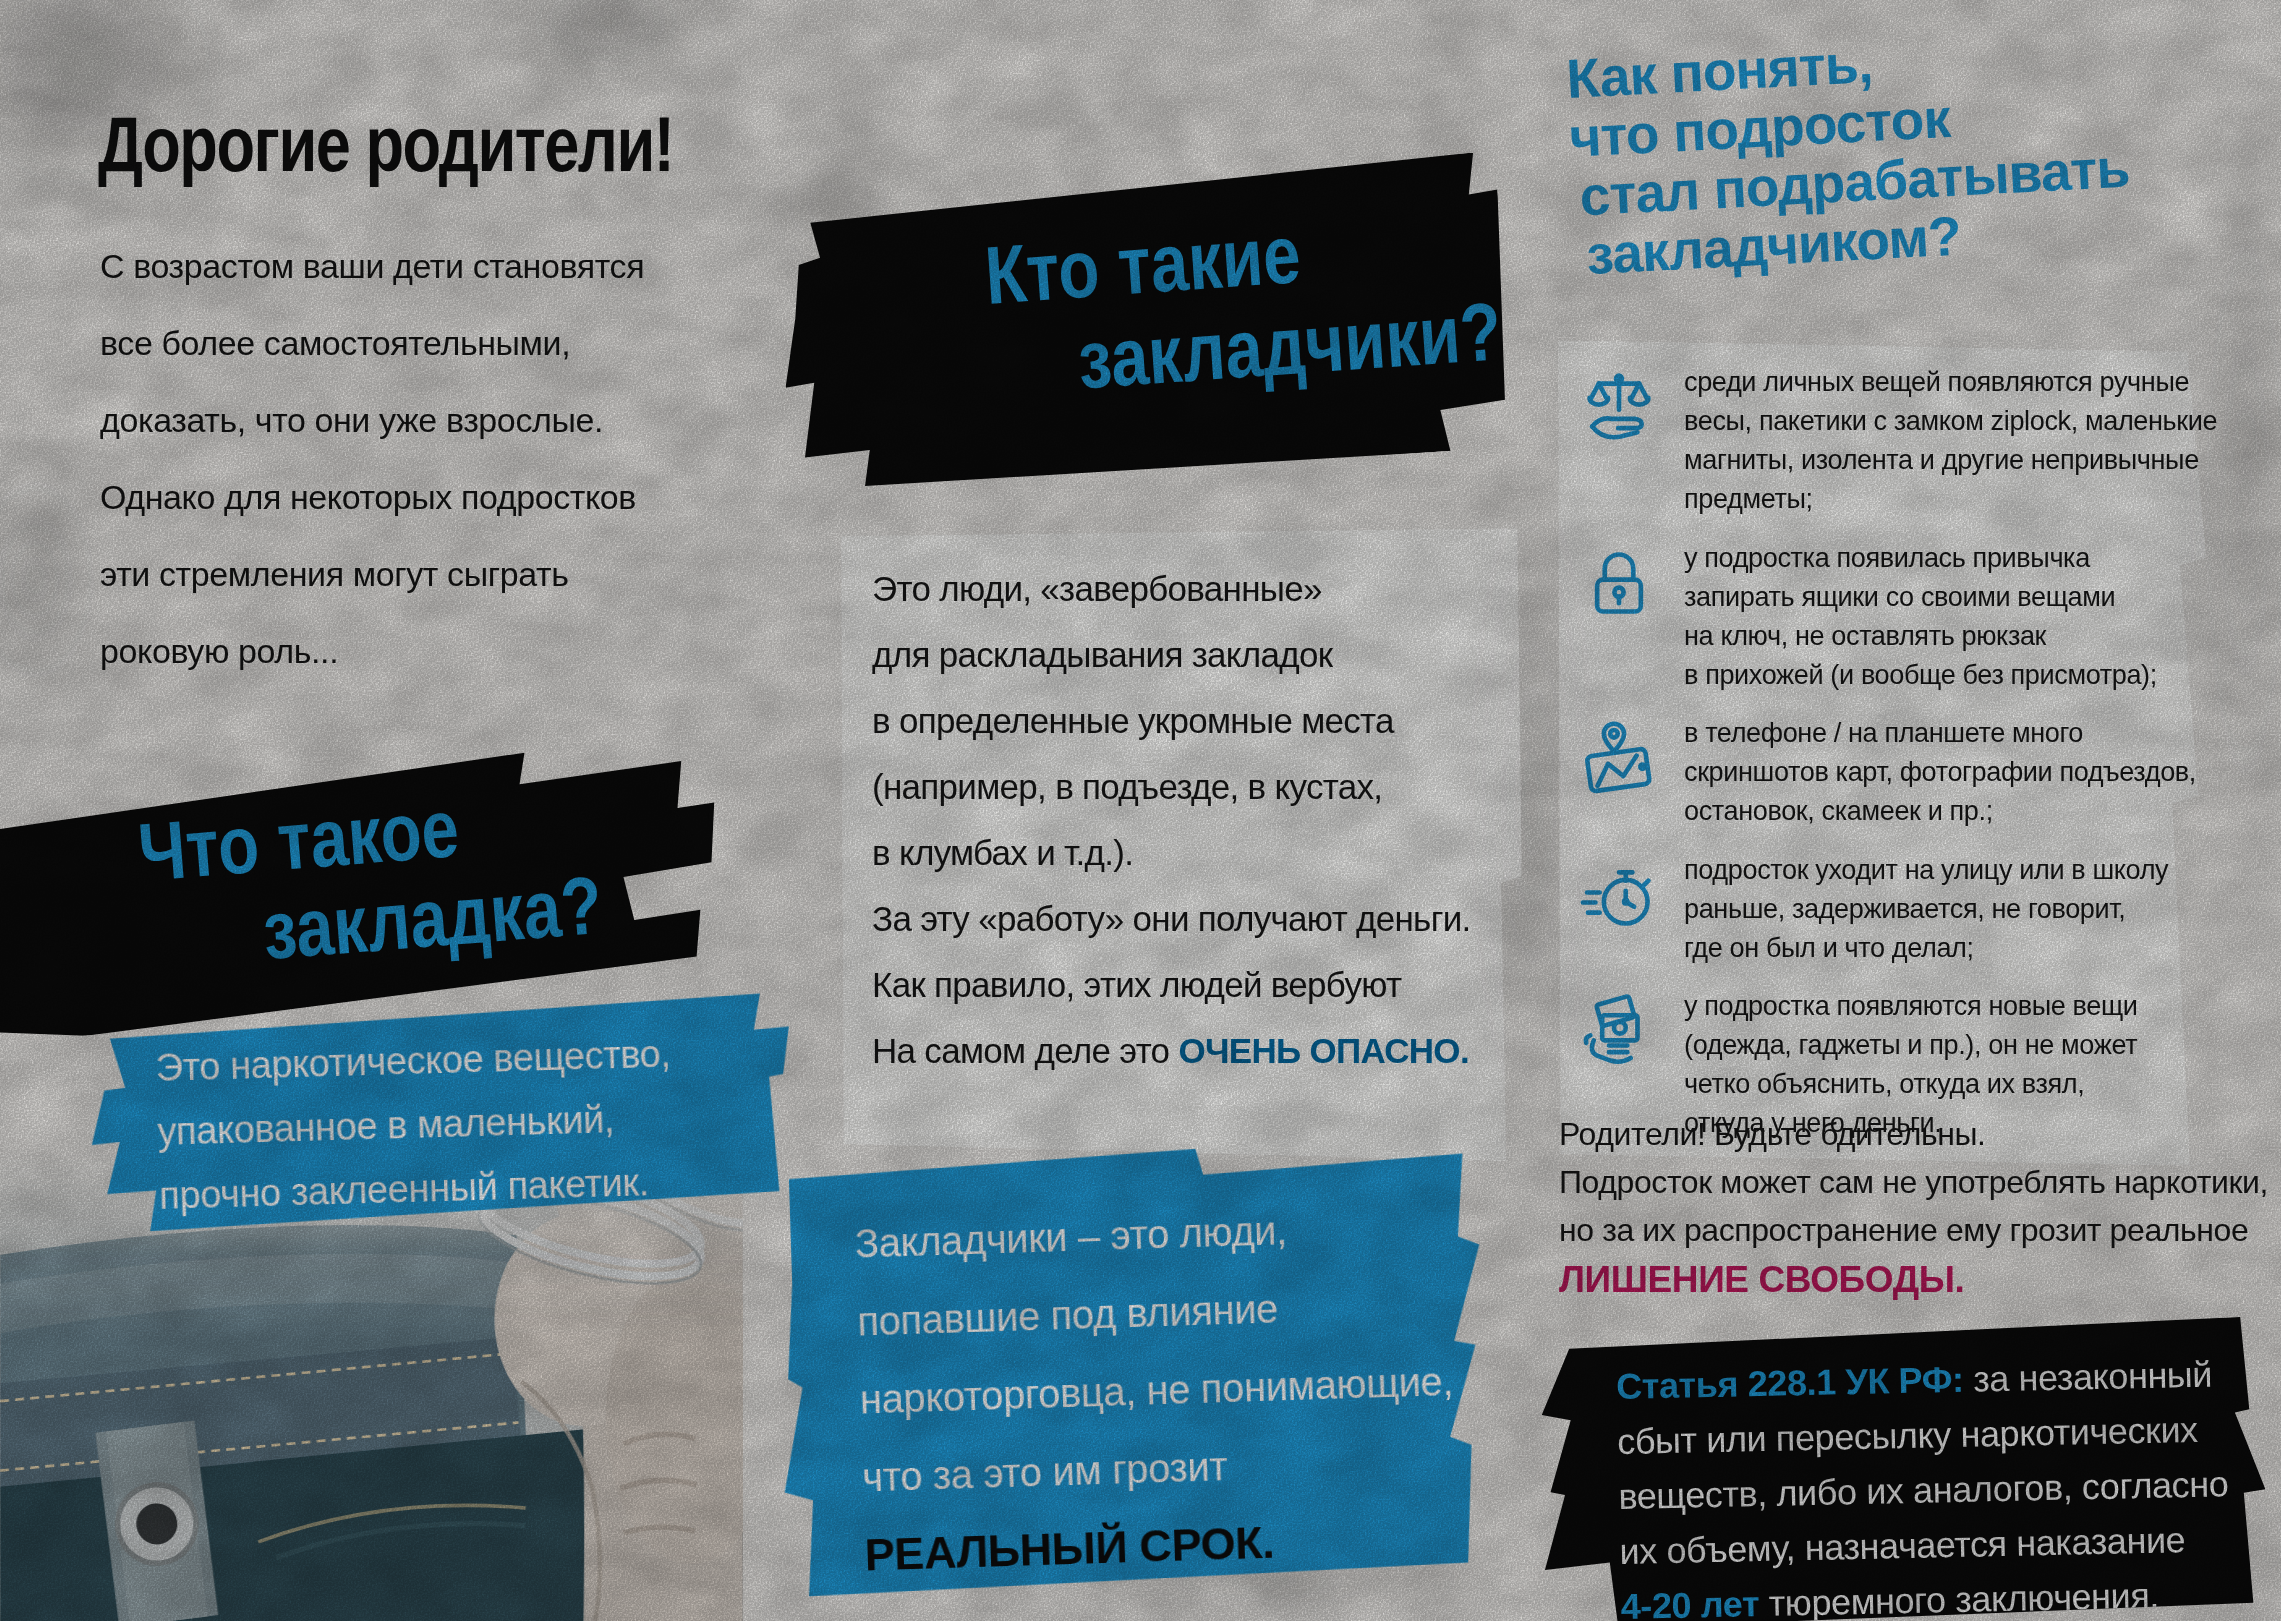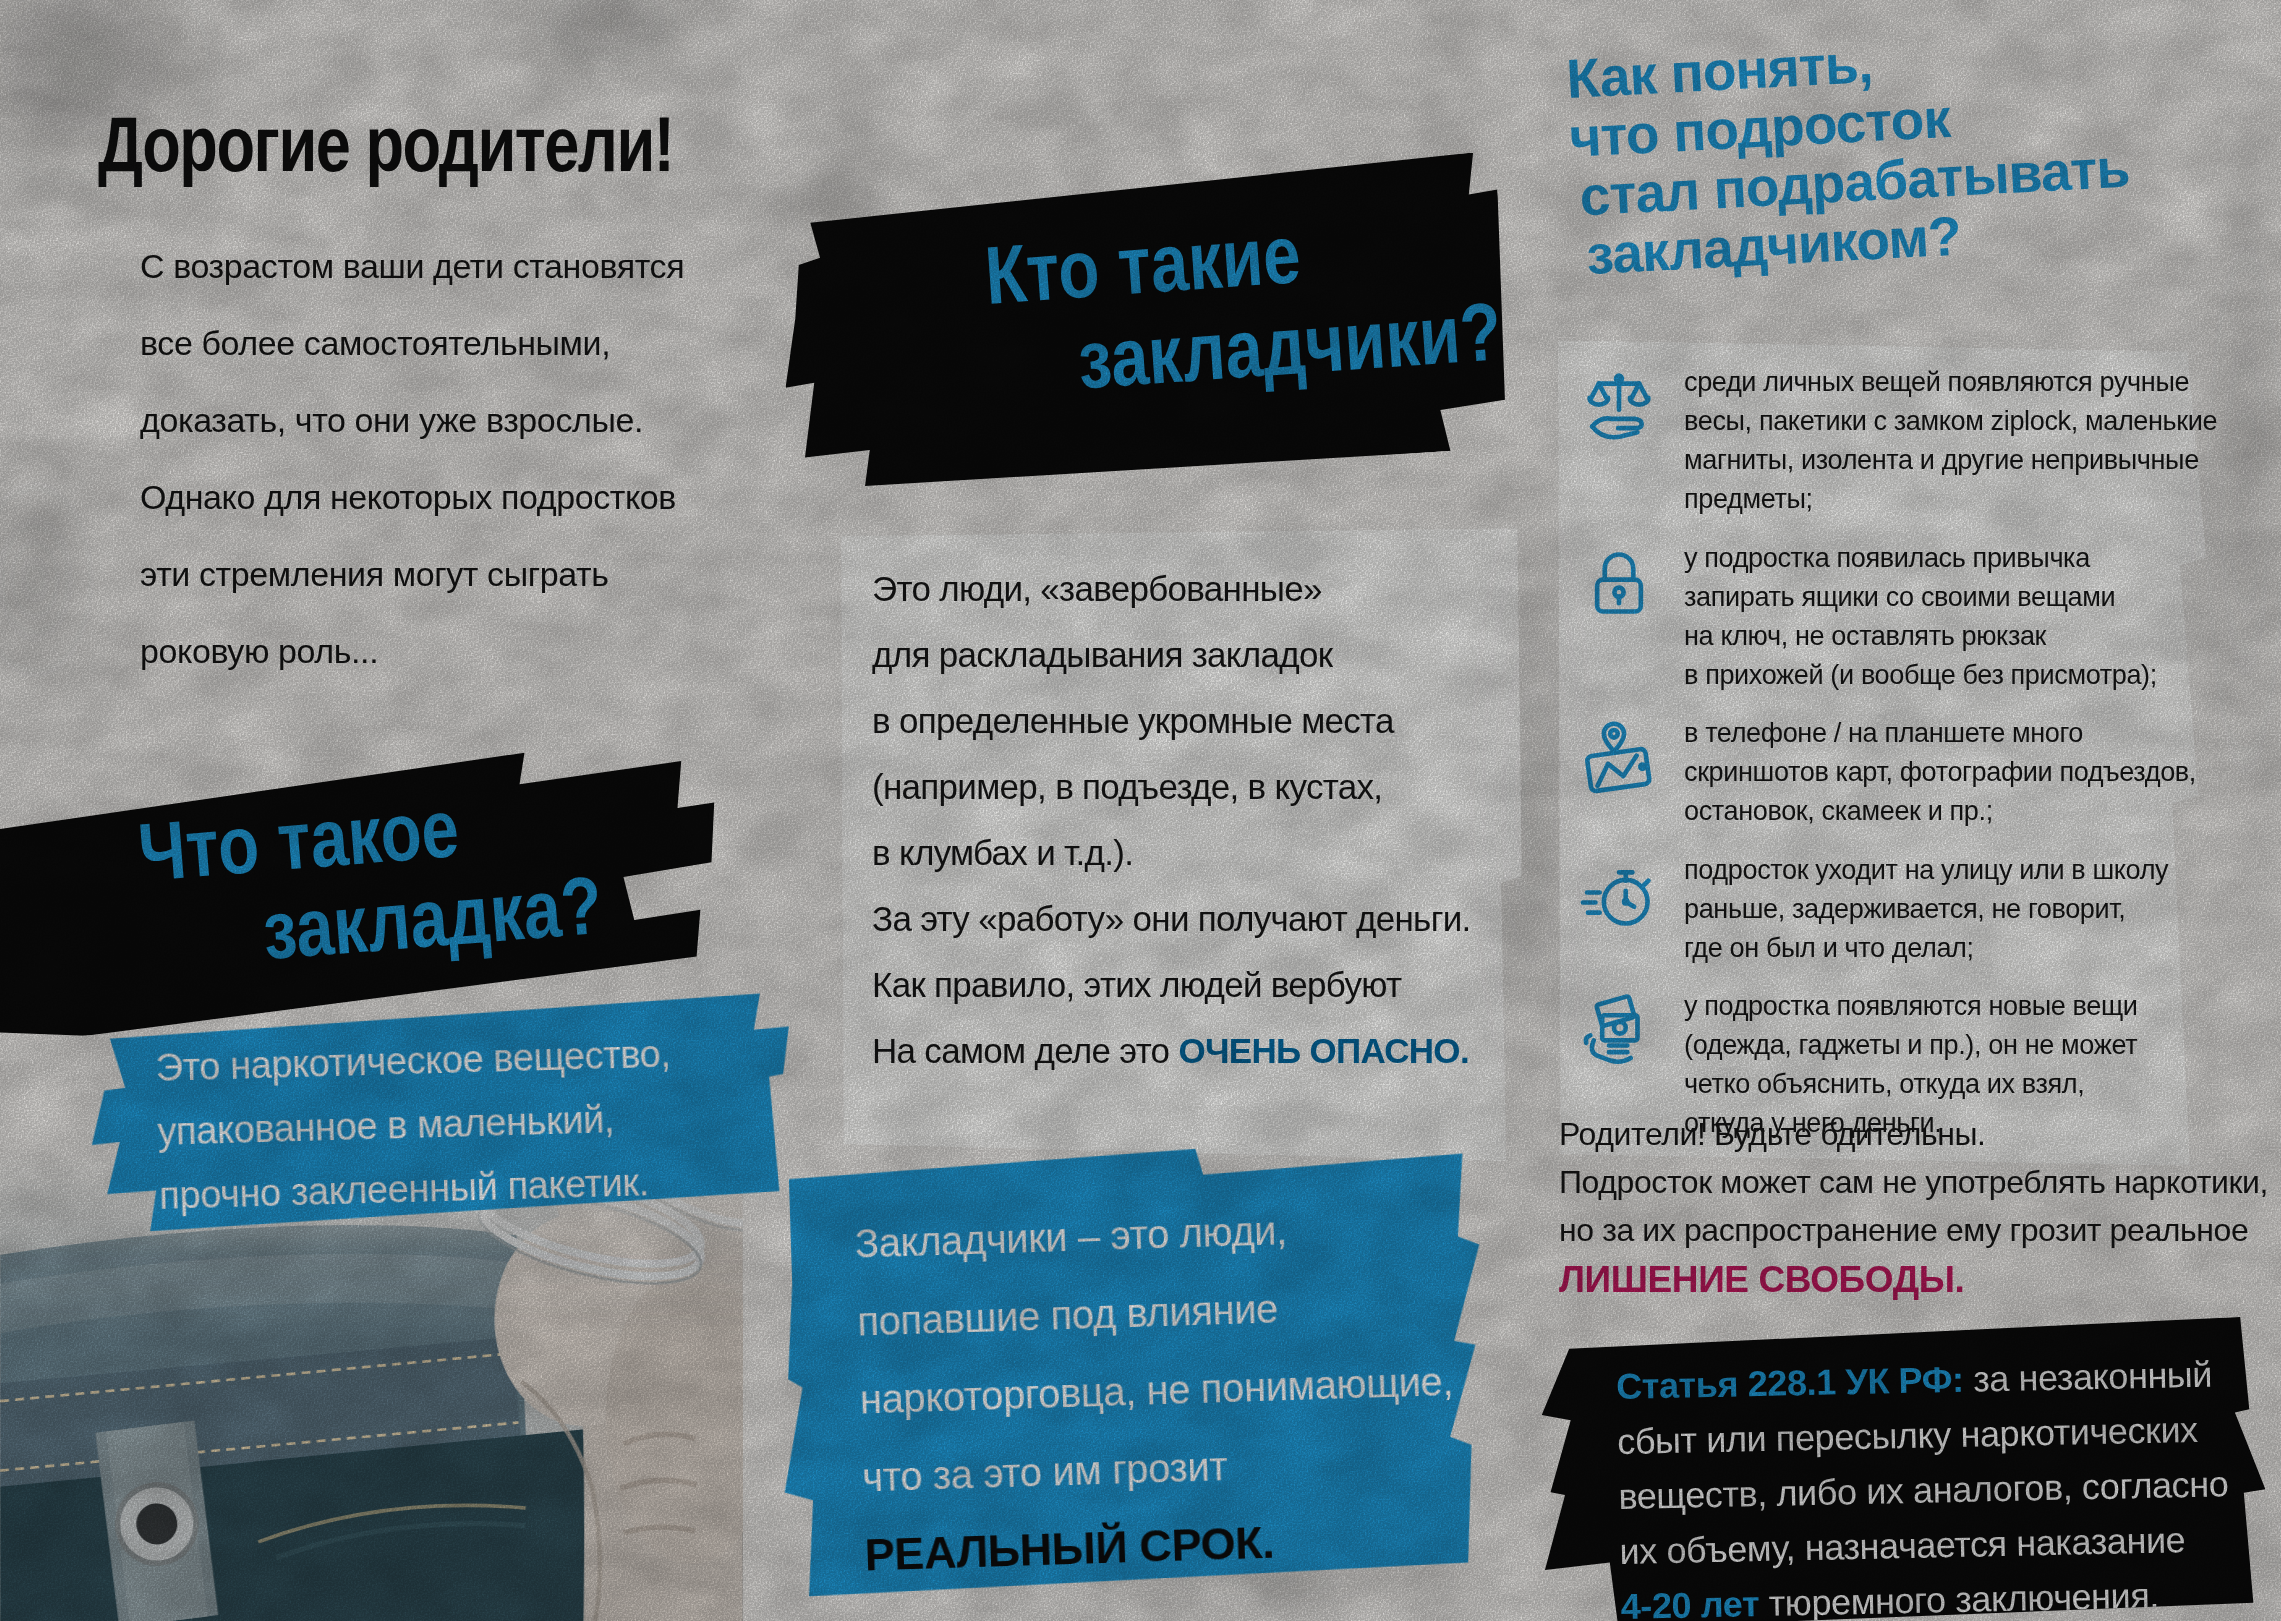--- a/index.html
+++ b/index.html
@@ -18,21 +18,21 @@
   .noise-svg{position:absolute;inset:0;z-index:40;pointer-events:none;mix-blend-mode:multiply;}
   .splotch{position:absolute;pointer-events:none;z-index:2;filter:blur(5.3px);
     background:radial-gradient(closest-side, rgba(25,25,25,.42), rgba(25,25,25,0));}
 
   
   .ink{color:#161616;}
   .condX{transform:scaleX(.82);transform-origin:0 0;display:inline-block;}
 
   
   .l-title{left:98px;top:100px;font-size:77px;font-weight:700;letter-spacing:-1.8px;color:#0f0f0f;z-index:10;}
-  .l-intro{left:100px;top:228px;font-size:34px;line-height:77px;letter-spacing:-0.4px;z-index:10;margin-left:40px;}
+  .l-intro{left:100px;top:228px;font-size:34px;line-height:77px;letter-spacing:-0.4px;z-index:10;}
 
   .banner-black{background:#0a0a0a;z-index:6;}
   .l-banner{left:-14.3px;top:756px;width:741px;height:258px;transform:rotate(-4.5deg);
     clip-path:polygon(0% 18%,74% 4%,73% 16%,95% 12%,94% 30%,99% 29%,98% 52%,86% 55%,87% 72%,96% 70%,95% 88%,12% 100%,0% 96%);}
   .banner-heading{font-weight:700;font-size:82px;color:#1E98D5;line-height:1;white-space:nowrap;}
   .l-banner .line1{left:156px;top:39px;}
   .l-banner .line2{left:274px;top:127px;}
 
   .bluebox{background:#1E98D5;z-index:7;}
   .l-bluebox{left:91px;top:998px;width:700px;height:225px;transform:rotate(-1.6deg);

